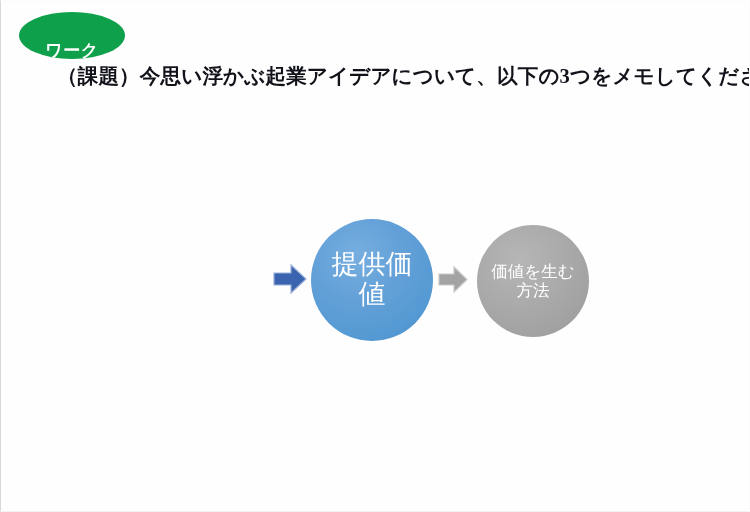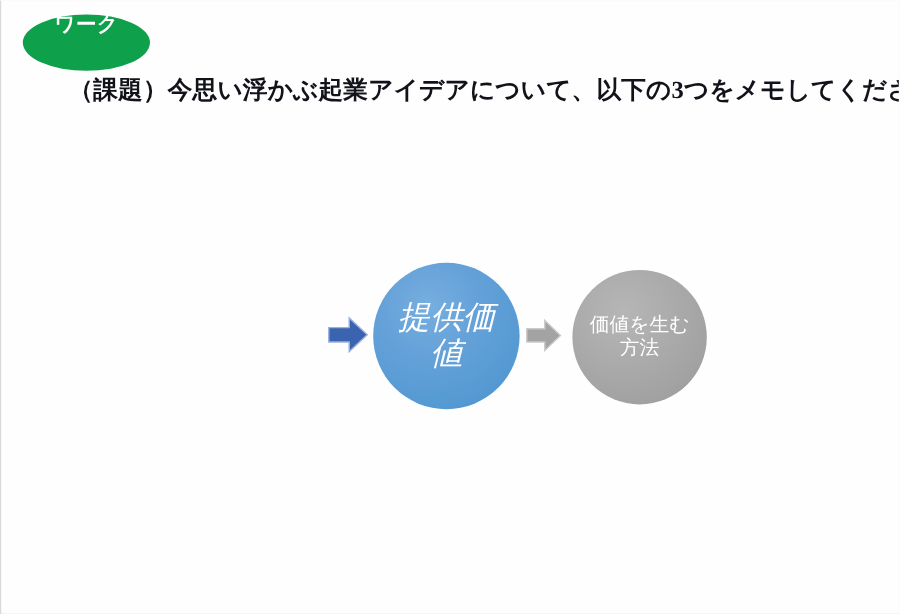--- a/index.html
+++ b/index.html
@@ -30,21 +30,21 @@
   
   .badge {
     position: absolute;
     left: 18px;
     top: 11px;
     width: 106px;
     height: 47px;
     border-radius: 50%;
     background: #0ea04a;
     display: flex;
-    align-items: flex-start;
+    align-items: flex-end;
     justify-content: center;
   }
   .badge-text {
     color: #ffffff;
     font-family: "Liberation Sans", "DejaVu Sans", sans-serif;
     font-weight: bold;
     font-size: 17px;
     letter-spacing: 0.5px;
     line-height: 1;
     white-space: nowrap;
@@ -104,21 +104,20 @@
     letter-spacing: 0px;
   }
 
   
   .node-2 {
     left: 310px;
     top: 218px;
     width: 122px;
     height: 122px;
     background: radial-gradient(circle at 38% 30%, #76aedf 0%, #63a0d8 40%, #559ad3 72%, #478cc9 100%);
-    font-style: italic;
   }
   .node-2 .node-label {
     font-size: 27px;
     letter-spacing: 0px;
     line-height: 1.1;
   }
 
   
   .node-3 {
     left: 476px;

